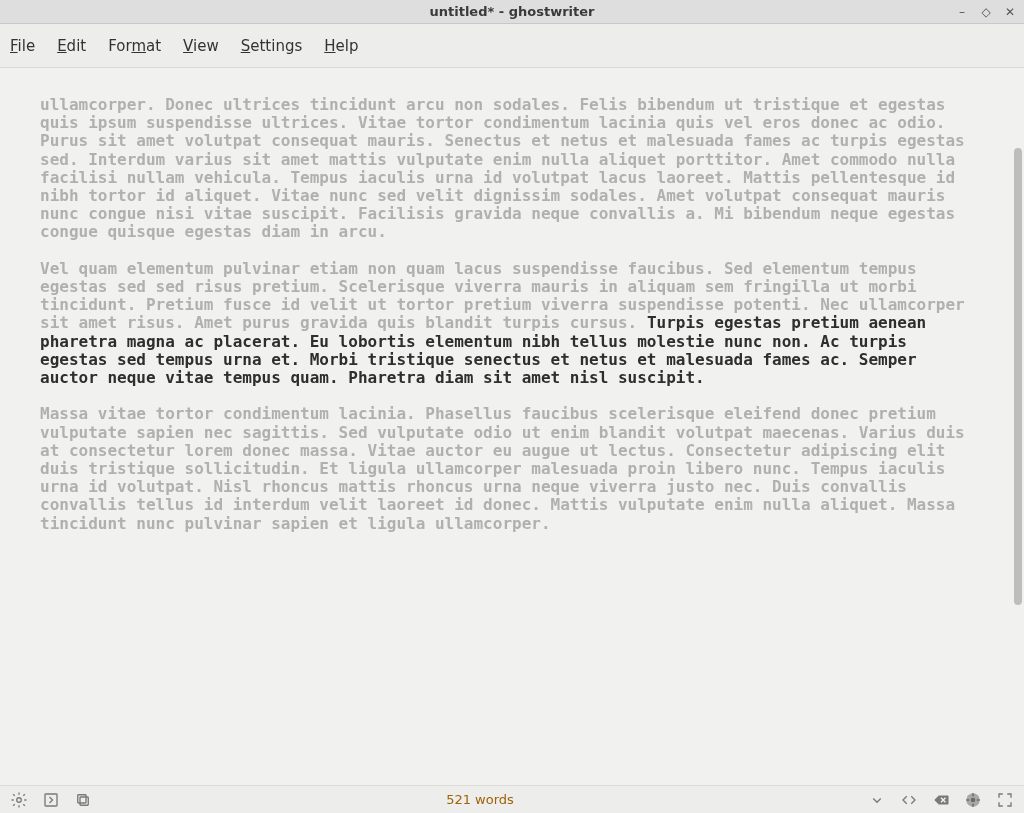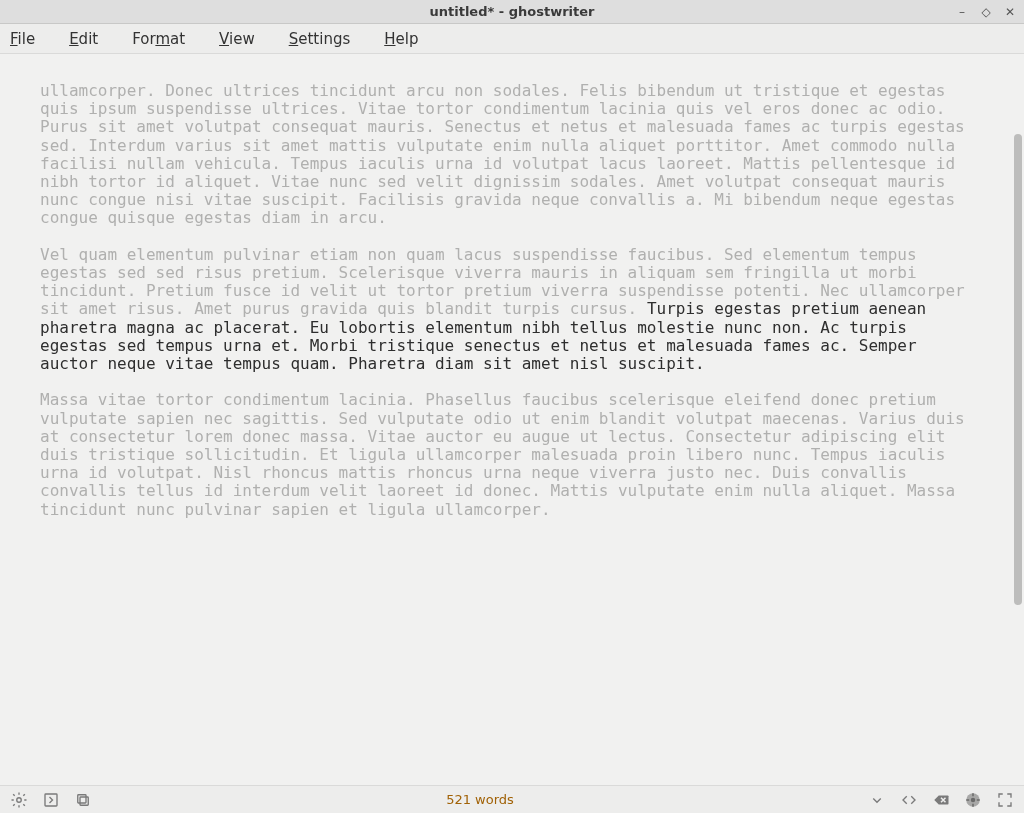--- a/index.html
+++ b/index.html
@@ -14,36 +14,36 @@
   }
   .titlebar .title { flex: 1; text-align: center; font-weight: bold; }
   .titlebar .win-controls { position: absolute; right: 6px; display: flex; gap: 8px; }
   .titlebar .win-controls span {
     width: 16px; height: 16px; display: inline-flex; align-items: center;
     justify-content: center; font-size: 12px; color: #555; cursor: default;
   }
 
   
   .menubar {
-    height: 30px; background: #ededec; border-bottom: 1px solid #dadad9;
+    height: 44px; background: #ededec; border-bottom: 1px solid #dadad9;
     display: flex; align-items: center; padding: 0 10px; font-size: 15px;
-    color: #333; gap: 34px;
+    color: #333; gap: 22px;
   }
   .menubar .menu-item { cursor: default; }
   .menubar .menu-item .ul { text-decoration: underline; }
 
   
   .editor-container {
     flex: 1; position: relative; background: #f1f1f0; display: flex;
   }
   .editor {
     flex: 1; padding: 28px 36px 20px 40px;
     font-family: "DejaVu Sans Mono", "Liberation Mono", "Courier New", monospace;
     font-size: 16px; line-height: 18.2px; white-space: pre-wrap; word-wrap: break-word;
-    color: #b0b0af; overflow: hidden;
+    color: #b0b0af; overflow: hidden; font-weight: bold;
   }
   .editor .active { color: #2e2e2e; }
   .scrollbar-track {
     width: 12px; background: transparent; position: relative;
   }
   .scrollbar-thumb {
     position: absolute; top: 80px; bottom: 180px; left: 2px; right: 2px;
     background: #bdbdbc; border-radius: 4px;
   }
 

